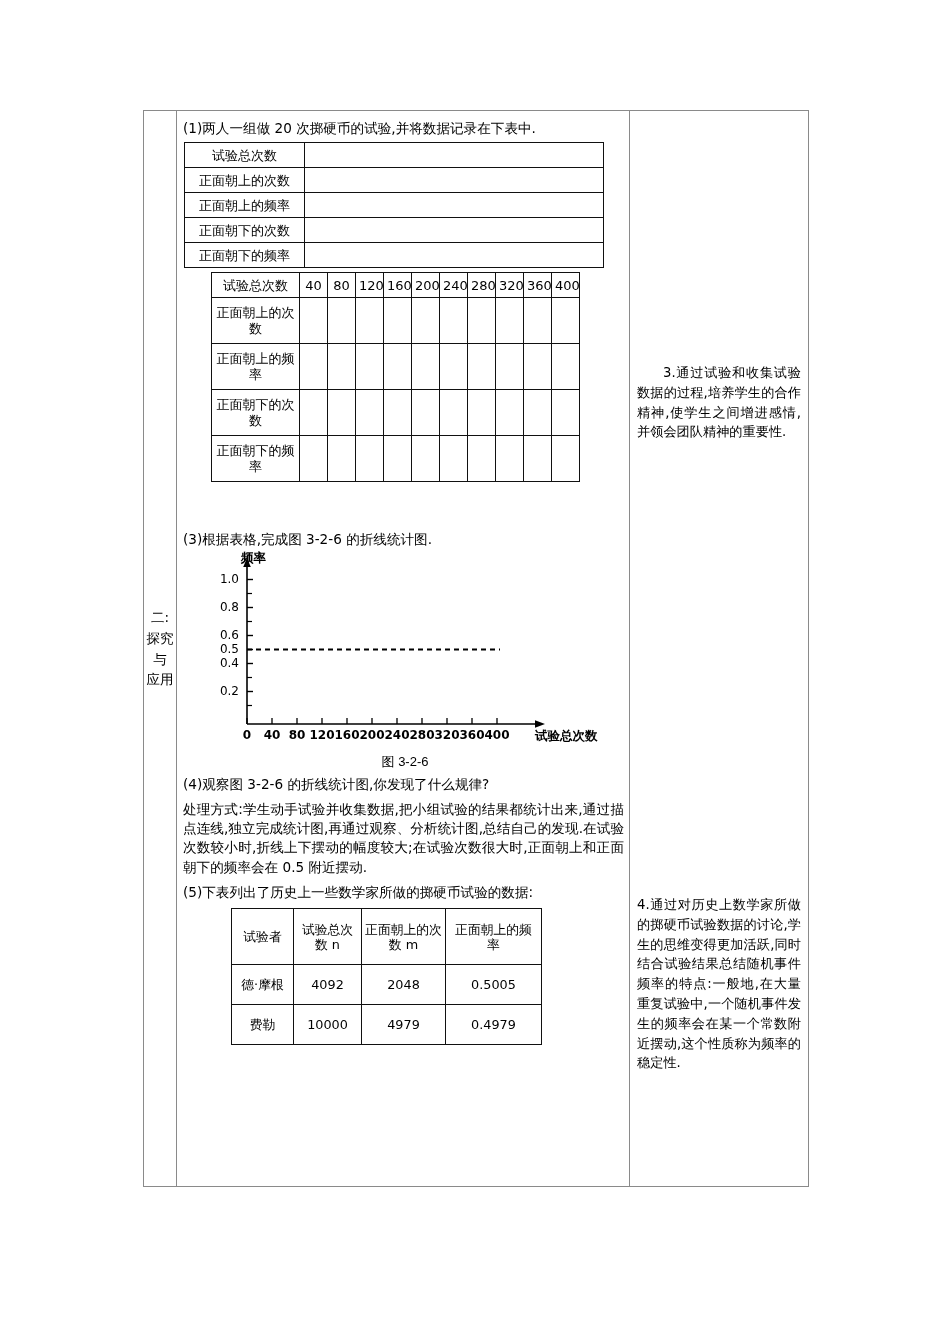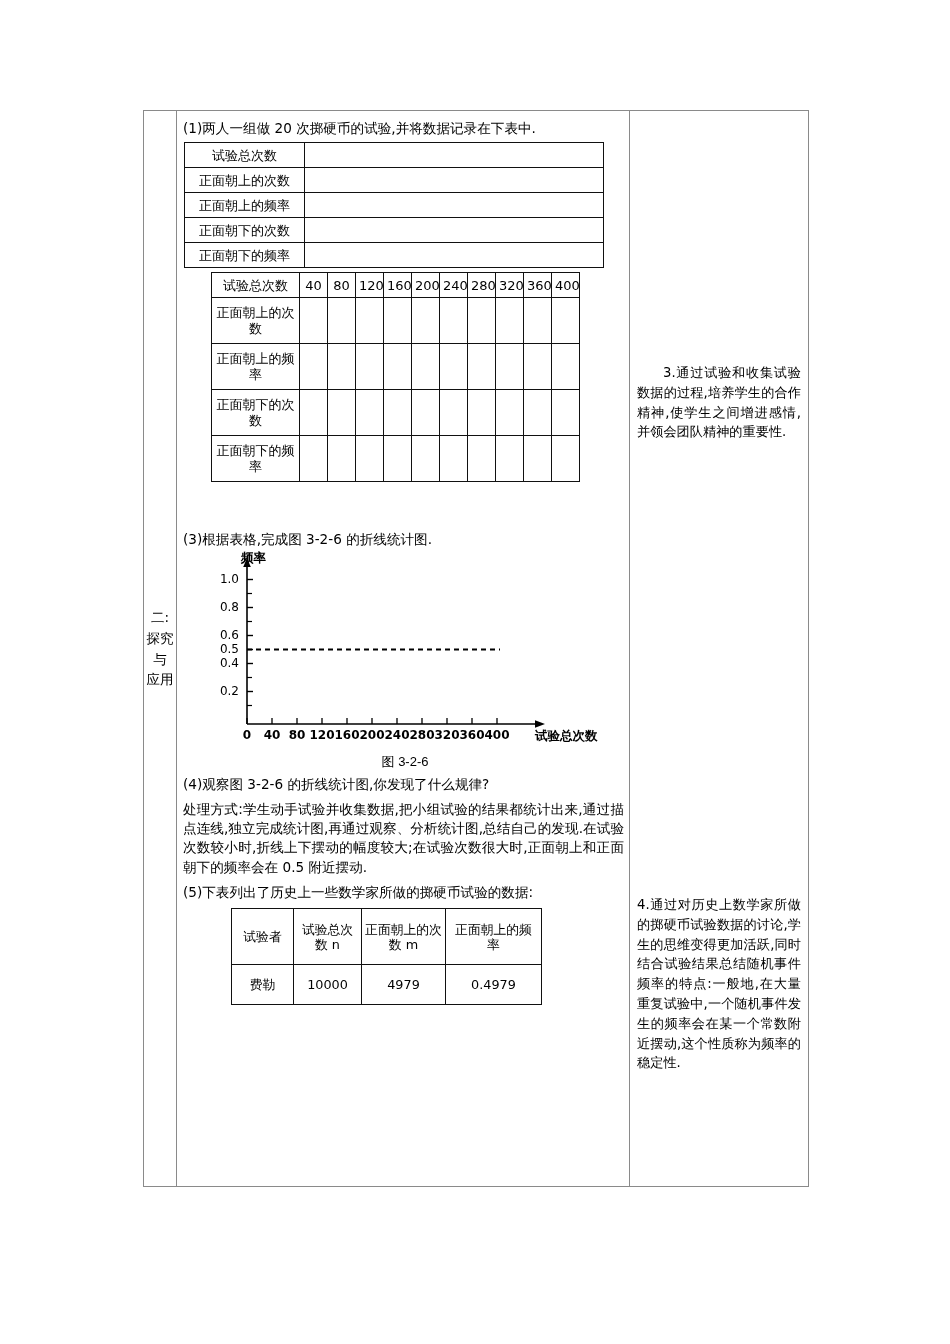--- a/index.html
+++ b/index.html
@@ -354,20 +354,26 @@
 
             <table class="grid" id="table-history">
               <tbody>
                 <tr class="hdr">
                   <td class="c0">试验者</td>
                   <td class="c1">试验总次数 n</td>
                   <td class="c2">正面朝上的次数 m</td>
                   <td class="c3">正面朝上的频率</td>
                 </tr>
                 <tr>
+                  <td class="c0">德·摩根</td>
+                  <td class="c1">4092</td>
+                  <td class="c2">2048</td>
+                  <td class="c3">0.5005</td>
+                </tr>
+                <tr>
                   <td class="c0">费勒</td>
                   <td class="c1">10000</td>
                   <td class="c2">4979</td>
                   <td class="c3">0.4979</td>
                 </tr>
               </tbody>
             </table>
 
           </div>
         </td>

